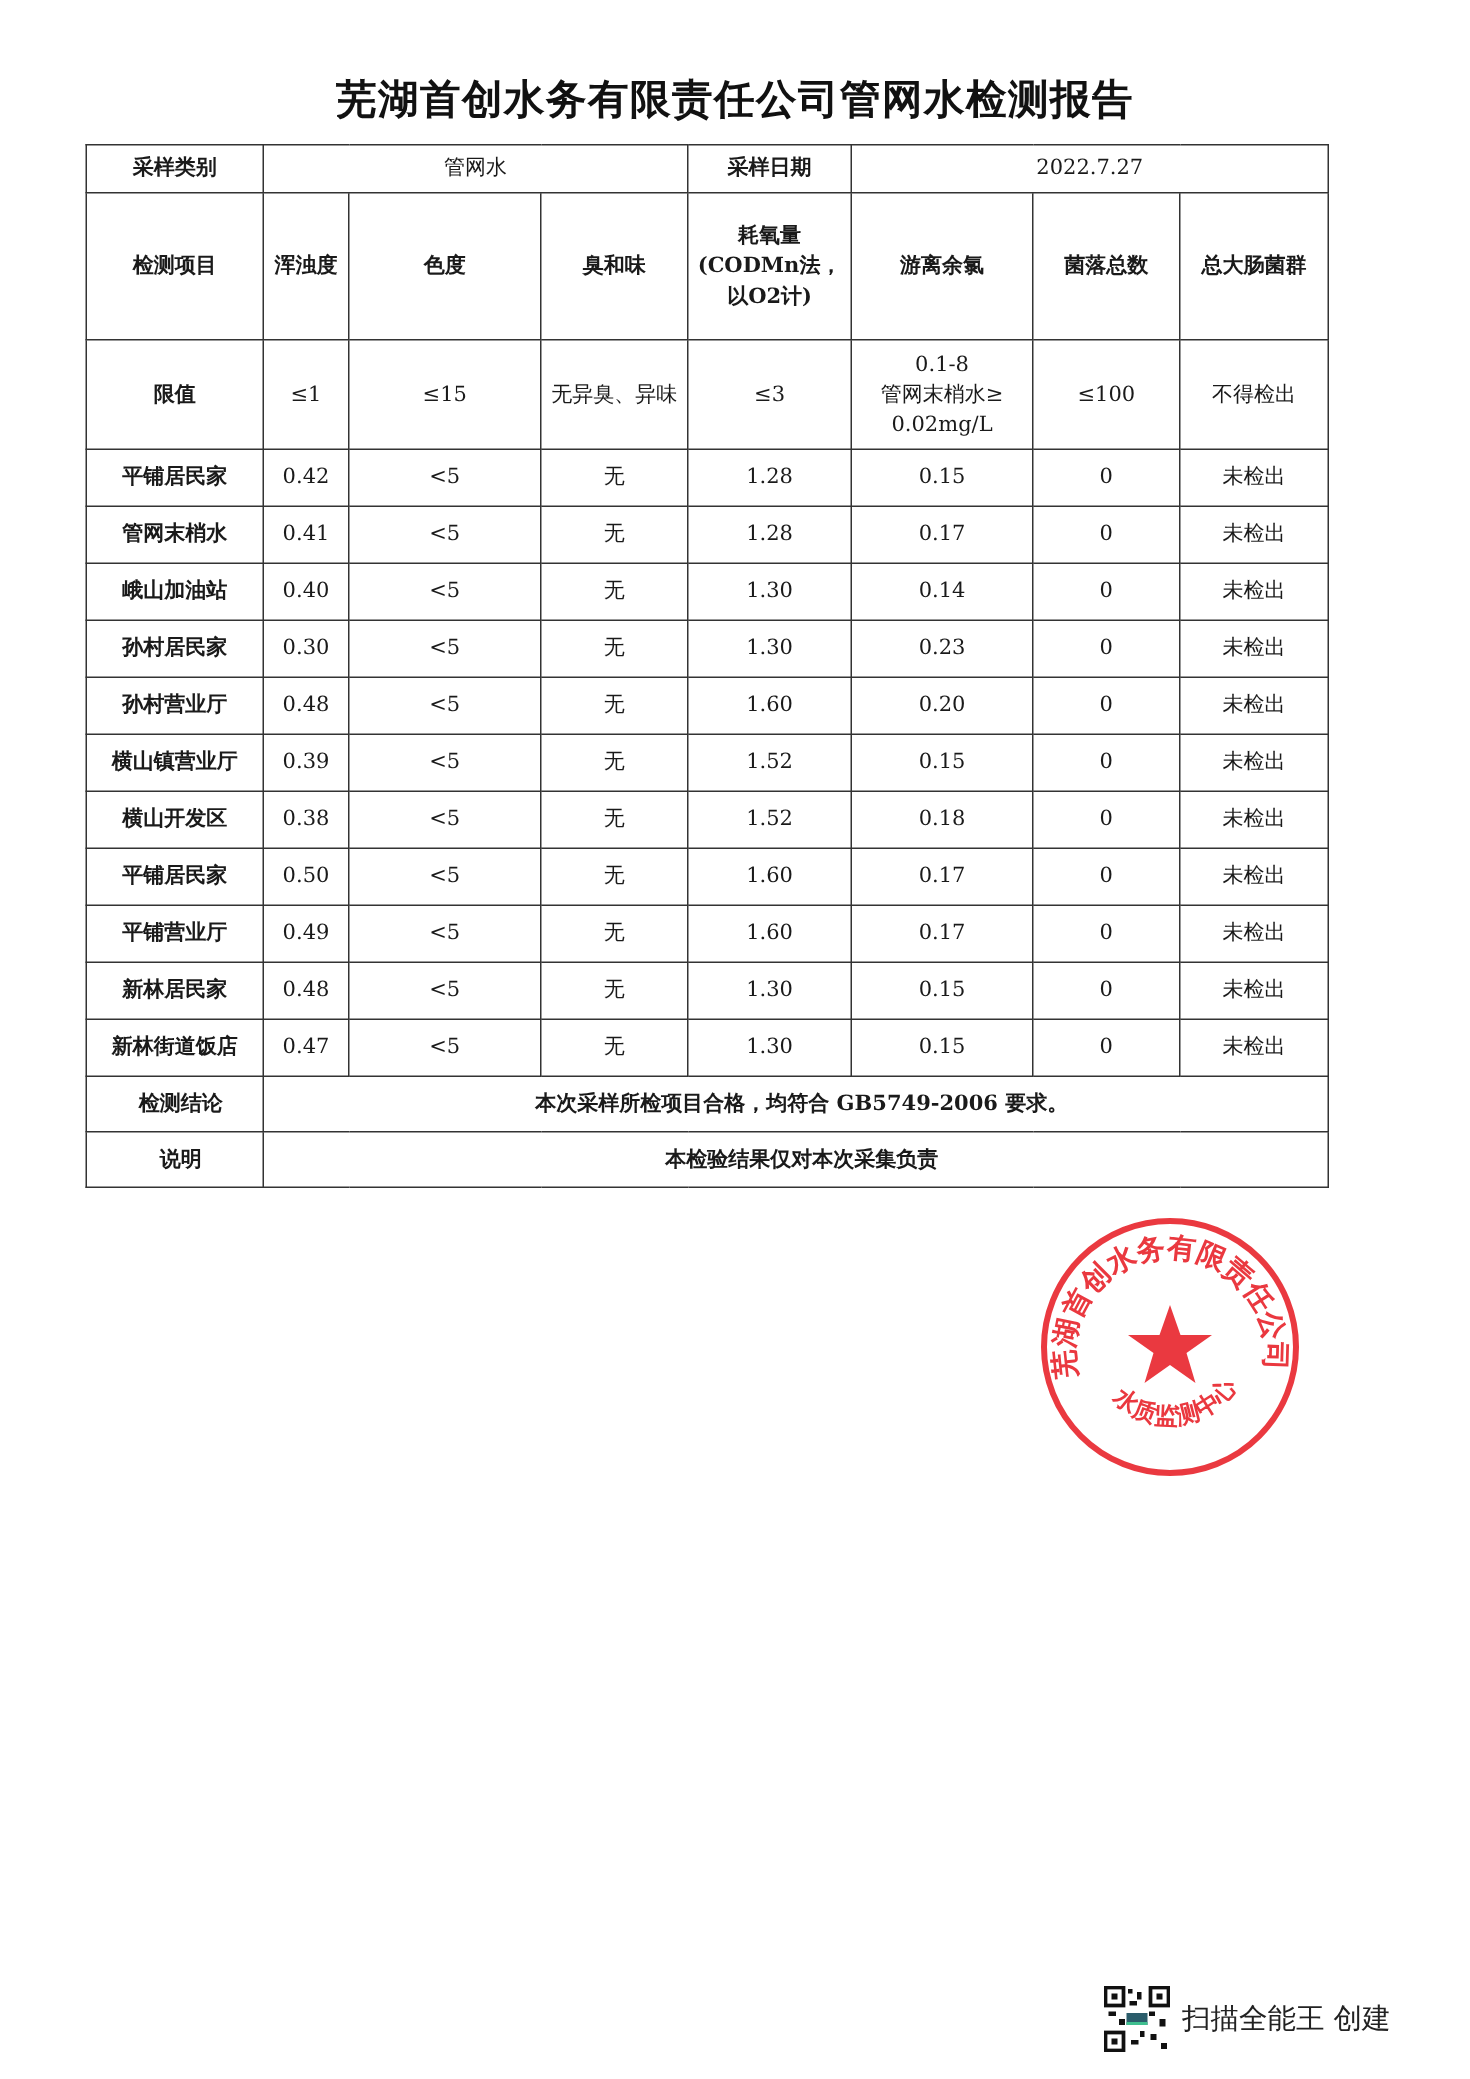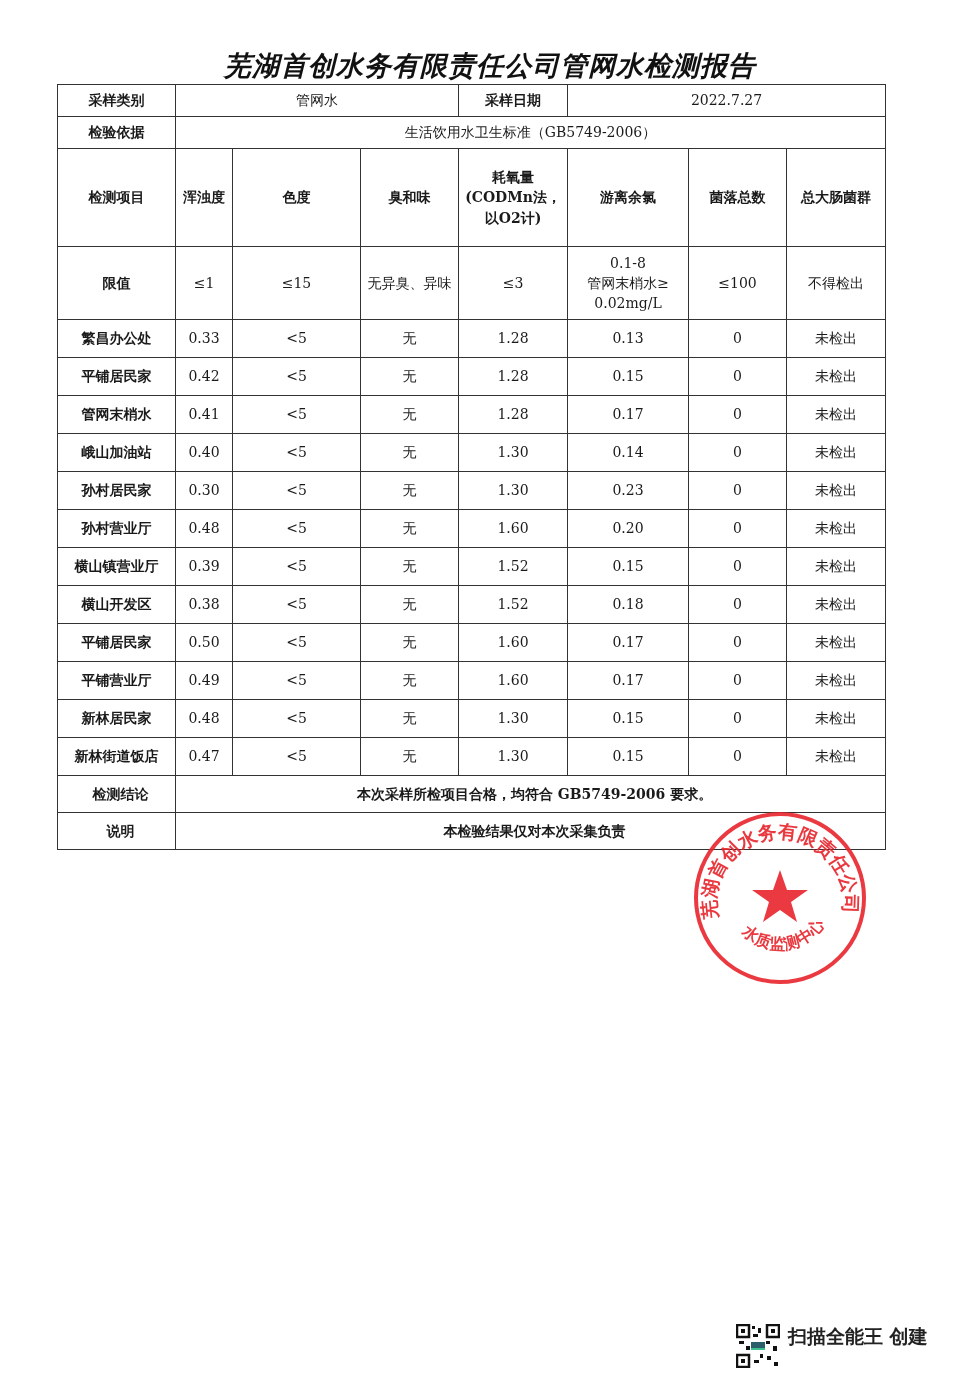--- a/index.html
+++ b/index.html
@@ -3,44 +3,44 @@
 <meta charset="utf-8">
 <style>
   html, body { margin: 0; padding: 0; }
   body {
     width: 980px; height: 1386px; background: #ffffff; position: relative; overflow: hidden;
     font-family: "DejaVu Serif", "Liberation Serif", serif; color: #1a1a1a;
   }
   .title {
     position: absolute; top: 48px; left: 0; width: 980px; text-align: center;
     font-family: "DejaVu Sans", "Liberation Sans", sans-serif;
-    font-size: 27px; font-weight: bold; letter-spacing: 1px; color: #111; font-style: italic;
+    font-size: 27px; font-weight: bold; letter-spacing: 1px; color: #111;
   }
   table.report {
-    position: absolute; top: 84px; left: 57px; width: 828px;
+    position: absolute; top: 96px; left: 57px; width: 828px;
     border-collapse: collapse; table-layout: fixed;
   }
   table.report td {
     border: 1.5px solid #333; text-align: center; vertical-align: middle;
     font-size: 14px; padding: 0 2px; line-height: 1.45;
   }
   table.report td.lbl { font-weight: bold; }
   table.report td.left { text-align: center; padding-left: 10px; }
   .r-meta td { height: 31px; }
   .r-head td { height: 97px; }
   .r-unit td { height: 37px; }
   .r-limit td { height: 72px; }
   .r-data td { height: 37px; }
   .r-foot td { height: 36px; }
   .stamp {
     position: absolute; left: 690px; top: 808px; width: 180px; height: 180px;
     pointer-events: none;
   }
   .scanner {
-    position: absolute; left: 736px; top: 1324px; display: flex; align-items: flex-start; gap: 8px; font-weight: bold;
+    position: absolute; left: 736px; top: 1324px; display: flex; align-items: center; gap: 8px;
   }
   .qr { width: 44px; height: 44px; }
   .scanner-text {
     font-family: "DejaVu Sans", "Liberation Sans", sans-serif; font-size: 19px; color: #222;
   }
 </style>
 </head>
 <body>
 
 <div class="title">芜湖首创水务有限责任公司管网水检测报告</div>
@@ -56,24 +56,20 @@
       <col style="width:98px">
       <col style="width:99px">
   </colgroup>
   <tbody>
       <tr class="r-meta">
     <td class="lbl">采样类别</td>
     <td colspan="3">管网水</td>
     <td class="lbl">采样日期</td>
     <td colspan="3">2022.7.27</td>
   </tr>
-  <tr class="r-meta">
-    <td class="lbl">检验依据</td>
-    <td colspan="7">生活饮用水卫生标准（GB5749-2006）</td>
-  </tr>
   <tr class="r-head">
     <td class="lbl">检测项目</td>
     <td class="lbl">浑浊度</td>
     <td class="lbl">色度</td>
     <td class="lbl">臭和味</td>
     <td class="lbl">耗氧量(CODMn法，以O2计)</td>
     <td class="lbl">游离余氯</td>
     <td class="lbl">菌落总数</td>
     <td class="lbl">总大肠菌群</td>
   </tr>
@@ -86,30 +82,20 @@
     <td>
       <div>0.1-8</div>
       <div>管网末梢水≥</div>
       <div>0.02mg/L</div>
     </td>
     <td>≤100</td>
     <td>不得检出</td>
   </tr>
   </tbody>
     <tbody id="data-rows">
-      <tr class="r-data">
-        <td class="lbl">繁昌办公处</td>
-        <td>0.33</td>
-        <td>&lt;5</td>
-        <td>无</td>
-        <td>1.28</td>
-        <td>0.13</td>
-        <td>0</td>
-        <td>未检出</td>
-      </tr>
       <tr class="r-data">
         <td class="lbl">平铺居民家</td>
         <td>0.42</td>
         <td>&lt;5</td>
         <td>无</td>
         <td>1.28</td>
         <td>0.15</td>
         <td>0</td>
         <td>未检出</td>
       </tr>

